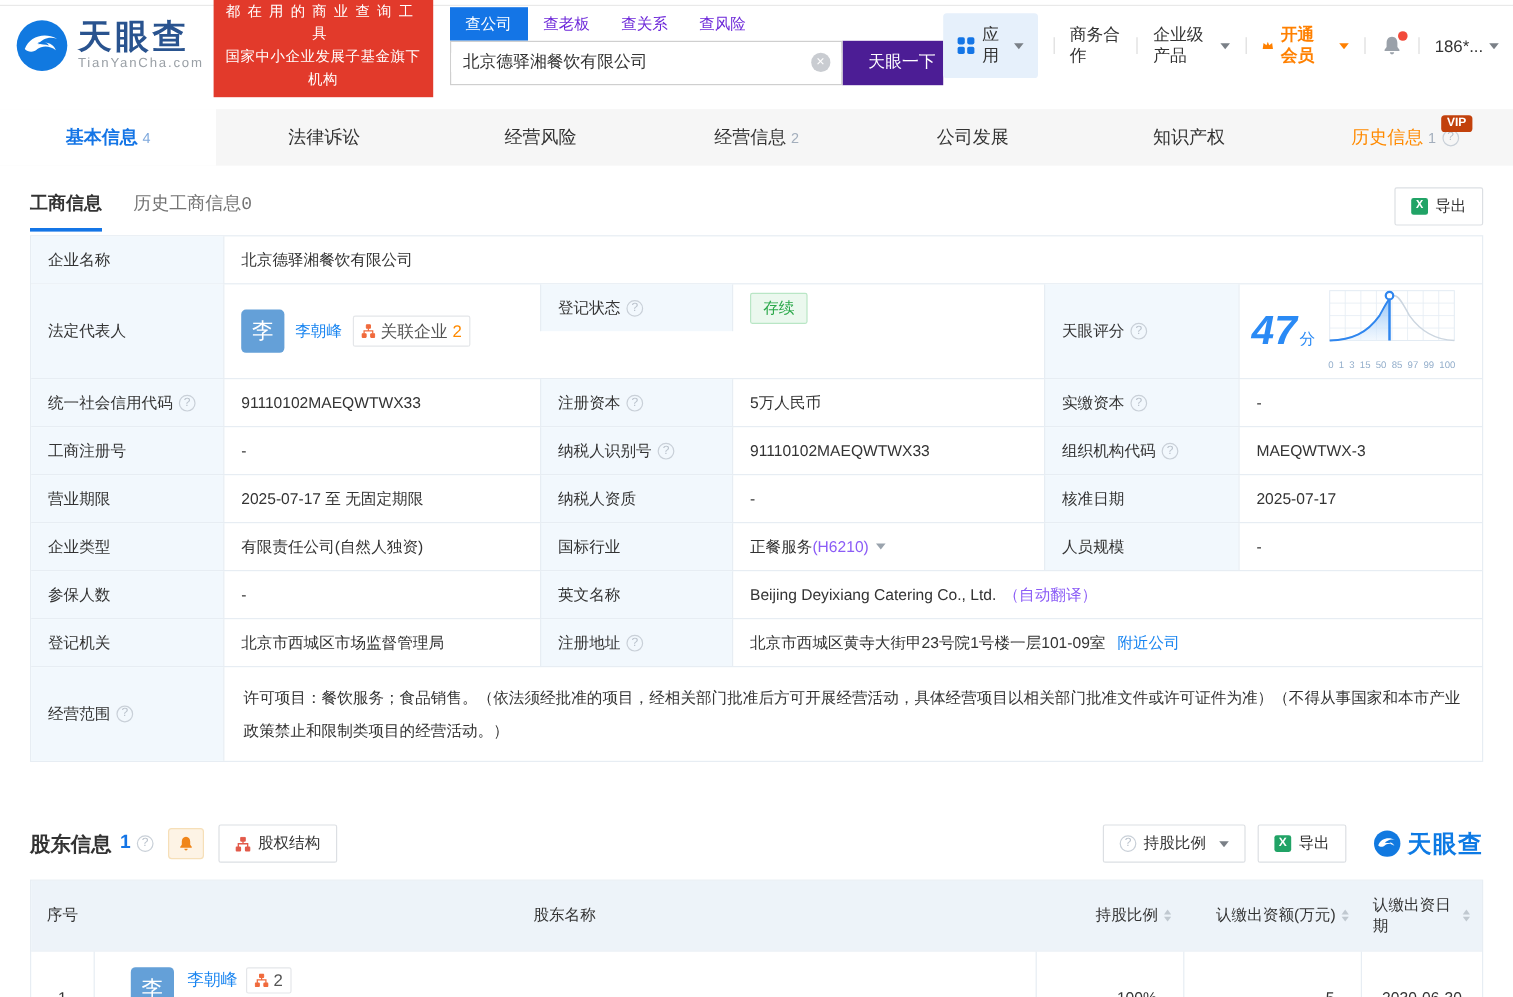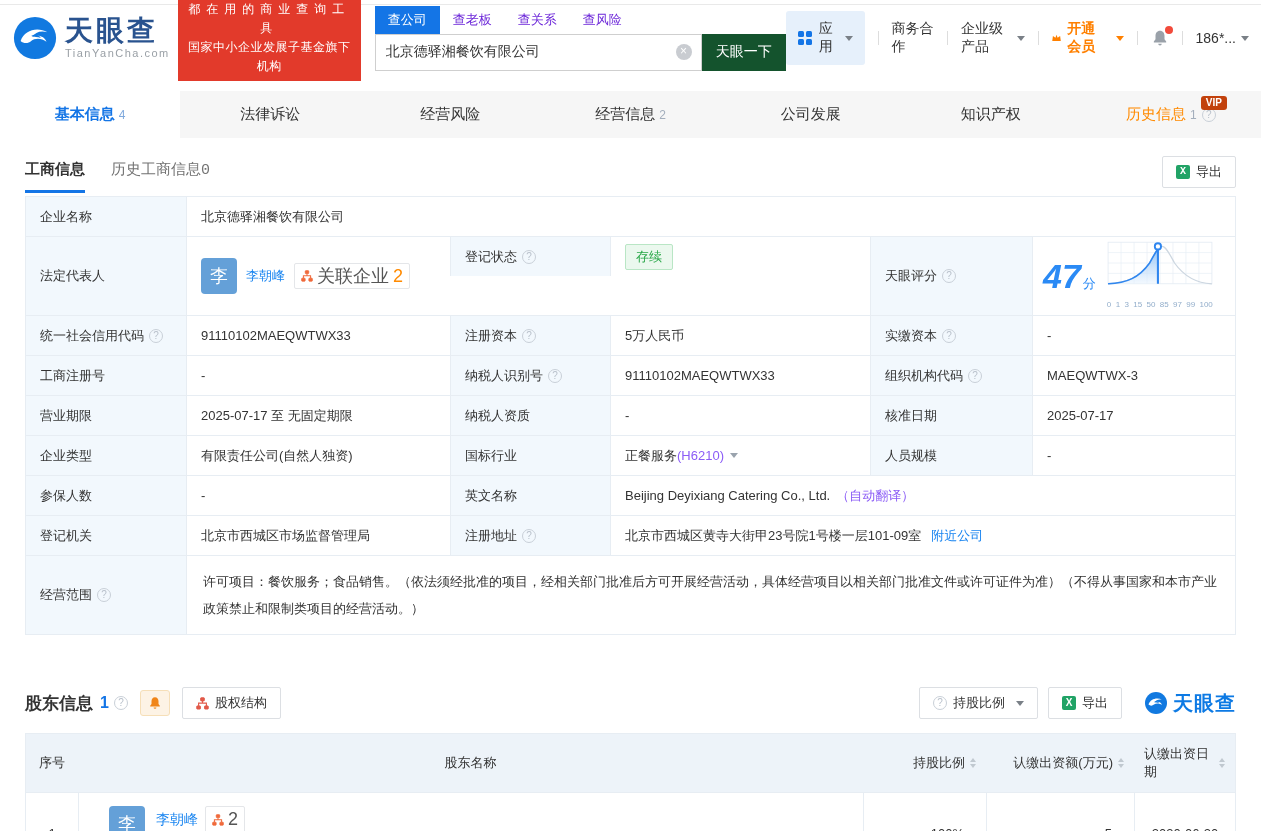--- a/index.html
+++ b/index.html
@@ -22,21 +22,21 @@
   .promo-l2 { letter-spacing:0.5px; }
 
   .search { margin-left:14px; display:flex; flex-direction:column; }
   .search-tabs { display:flex; }
   .stab { font-size:13px; padding:5px 13px; cursor:pointer; color:#6d28d9; }
   .stab.active { background:#1475e6; color:#fff; }
   .search-row { display:flex; }
   .search-input-wrap { position:relative; width:327px; height:37px; border:1px solid #cfcfcf; background:#fff; display:flex; align-items:center; }
   .search-input { border:none; outline:none; width:100%; font-size:14px; padding:0 32px 0 10px; color:#333; font-family:inherit; }
   .clear-icon { position:absolute; right:9px; width:16px; height:16px; border-radius:50%; background:#c9ccd1; color:#fff; font-size:12px; line-height:15px; text-align:center; cursor:pointer; }
-  .search-btn { width:84px; height:37px; background:#14532d; color:#fff; border:none; font-size:14px; cursor:pointer; font-family:inherit; }
+  .search-btn { width:84px; height:37px; background:#4c1d95; color:#fff; border:none; font-size:14px; cursor:pointer; font-family:inherit;text-align:right; }
 
   .nav { margin-left:auto; display:flex; align-items:center; font-size:14px; }
   .nav-apps { display:flex; align-items:center; gap:7px; background:#e6f0fb; padding:9px 12px; border-radius:3px; cursor:pointer; }
   .grid-ic { width:14px; height:14px; display:grid; grid-template-columns:6px 6px; grid-template-rows:6px 6px; gap:2px; }
   .grid-ic i { background:#1475e6; border-radius:1.5px; }
   .caret { width:0; height:0; border-left:4px solid transparent; border-right:4px solid transparent; border-top:5px solid #7a8087; display:inline-block; margin-left:5px; }
   .caret.orange { border-top-color:#ff8000; }
   .nav-sep { width:1px; height:14px; background:#ddd; margin:0 13px; }
   .nav-item { cursor:pointer; display:flex; align-items:center; }
   .nav-vip { color:#ff8000; font-weight:bold; display:flex; align-items:center; gap:5px; cursor:pointer; }
@@ -76,21 +76,21 @@
   .legal { grid-template-rows:39px 39px; }
   .lr-label { grid-column:1; grid-row:1/3; }
   .lr-value { grid-column:2; grid-row:1/3; gap:9px; }
   .lr-s1l { grid-column:3; grid-row:1; }
   .lr-s1v { grid-column:4; grid-row:1; }
   .lr-scl { grid-column:5; grid-row:1/3; }
   .lr-scv { grid-column:6; grid-row:1/3; padding:4px 10px; gap:10px; }
 
   .avatar { width:36px; height:36px; background:#64a0d8; border-radius:4px; color:#fff; font-size:18px; display:flex; align-items:center; justify-content:center; flex:none; cursor:pointer; }
   .link { color:#1884f0; cursor:pointer; }
-  .rel-badge { display:inline-flex; align-items:center; gap:4px; border:1px solid #e4e6e9; border-radius:2px; padding:2px 6px; font-size:18px; color:#555; background:#fff; cursor:pointer; }
+  .rel-badge { display:inline-flex; align-items:center; gap:4px; border:1px solid #e4e6e9; border-radius:2px; padding:2px 6px; font-size:14px; color:#555; background:#fff; cursor:pointer; }
   .rel-badge .cnt { color:#ff8a00; }
   .badge-green { background:#ebf8ee; color:#2ba84a; border:1px solid #b9e6c5; padding:2px 10px; border-radius:2px; font-size:13px; }
   .gray { color:#8b5cf6; }
   .dcaret { width:0; height:0; border-left:4px solid transparent; border-right:4px solid transparent; border-top:5px solid #9aa3ad; margin-left:6px; cursor:pointer; }
   .scope-val { display:block; padding:12px 16px; line-height:27px; }
 
   .score-num { font-size:34px; font-weight:bold; font-style:italic; color:#2a8af5; line-height:1; }
   .score-unit { font-size:13px; color:#2a8af5; margin-left:2px; font-style:normal; }
   .score-chart { width:112px; }
   .axis-row { display:flex; justify-content:space-between; width:108px; font-size:8px; color:#93aecb; margin-top:1px; padding:0 1px; }

